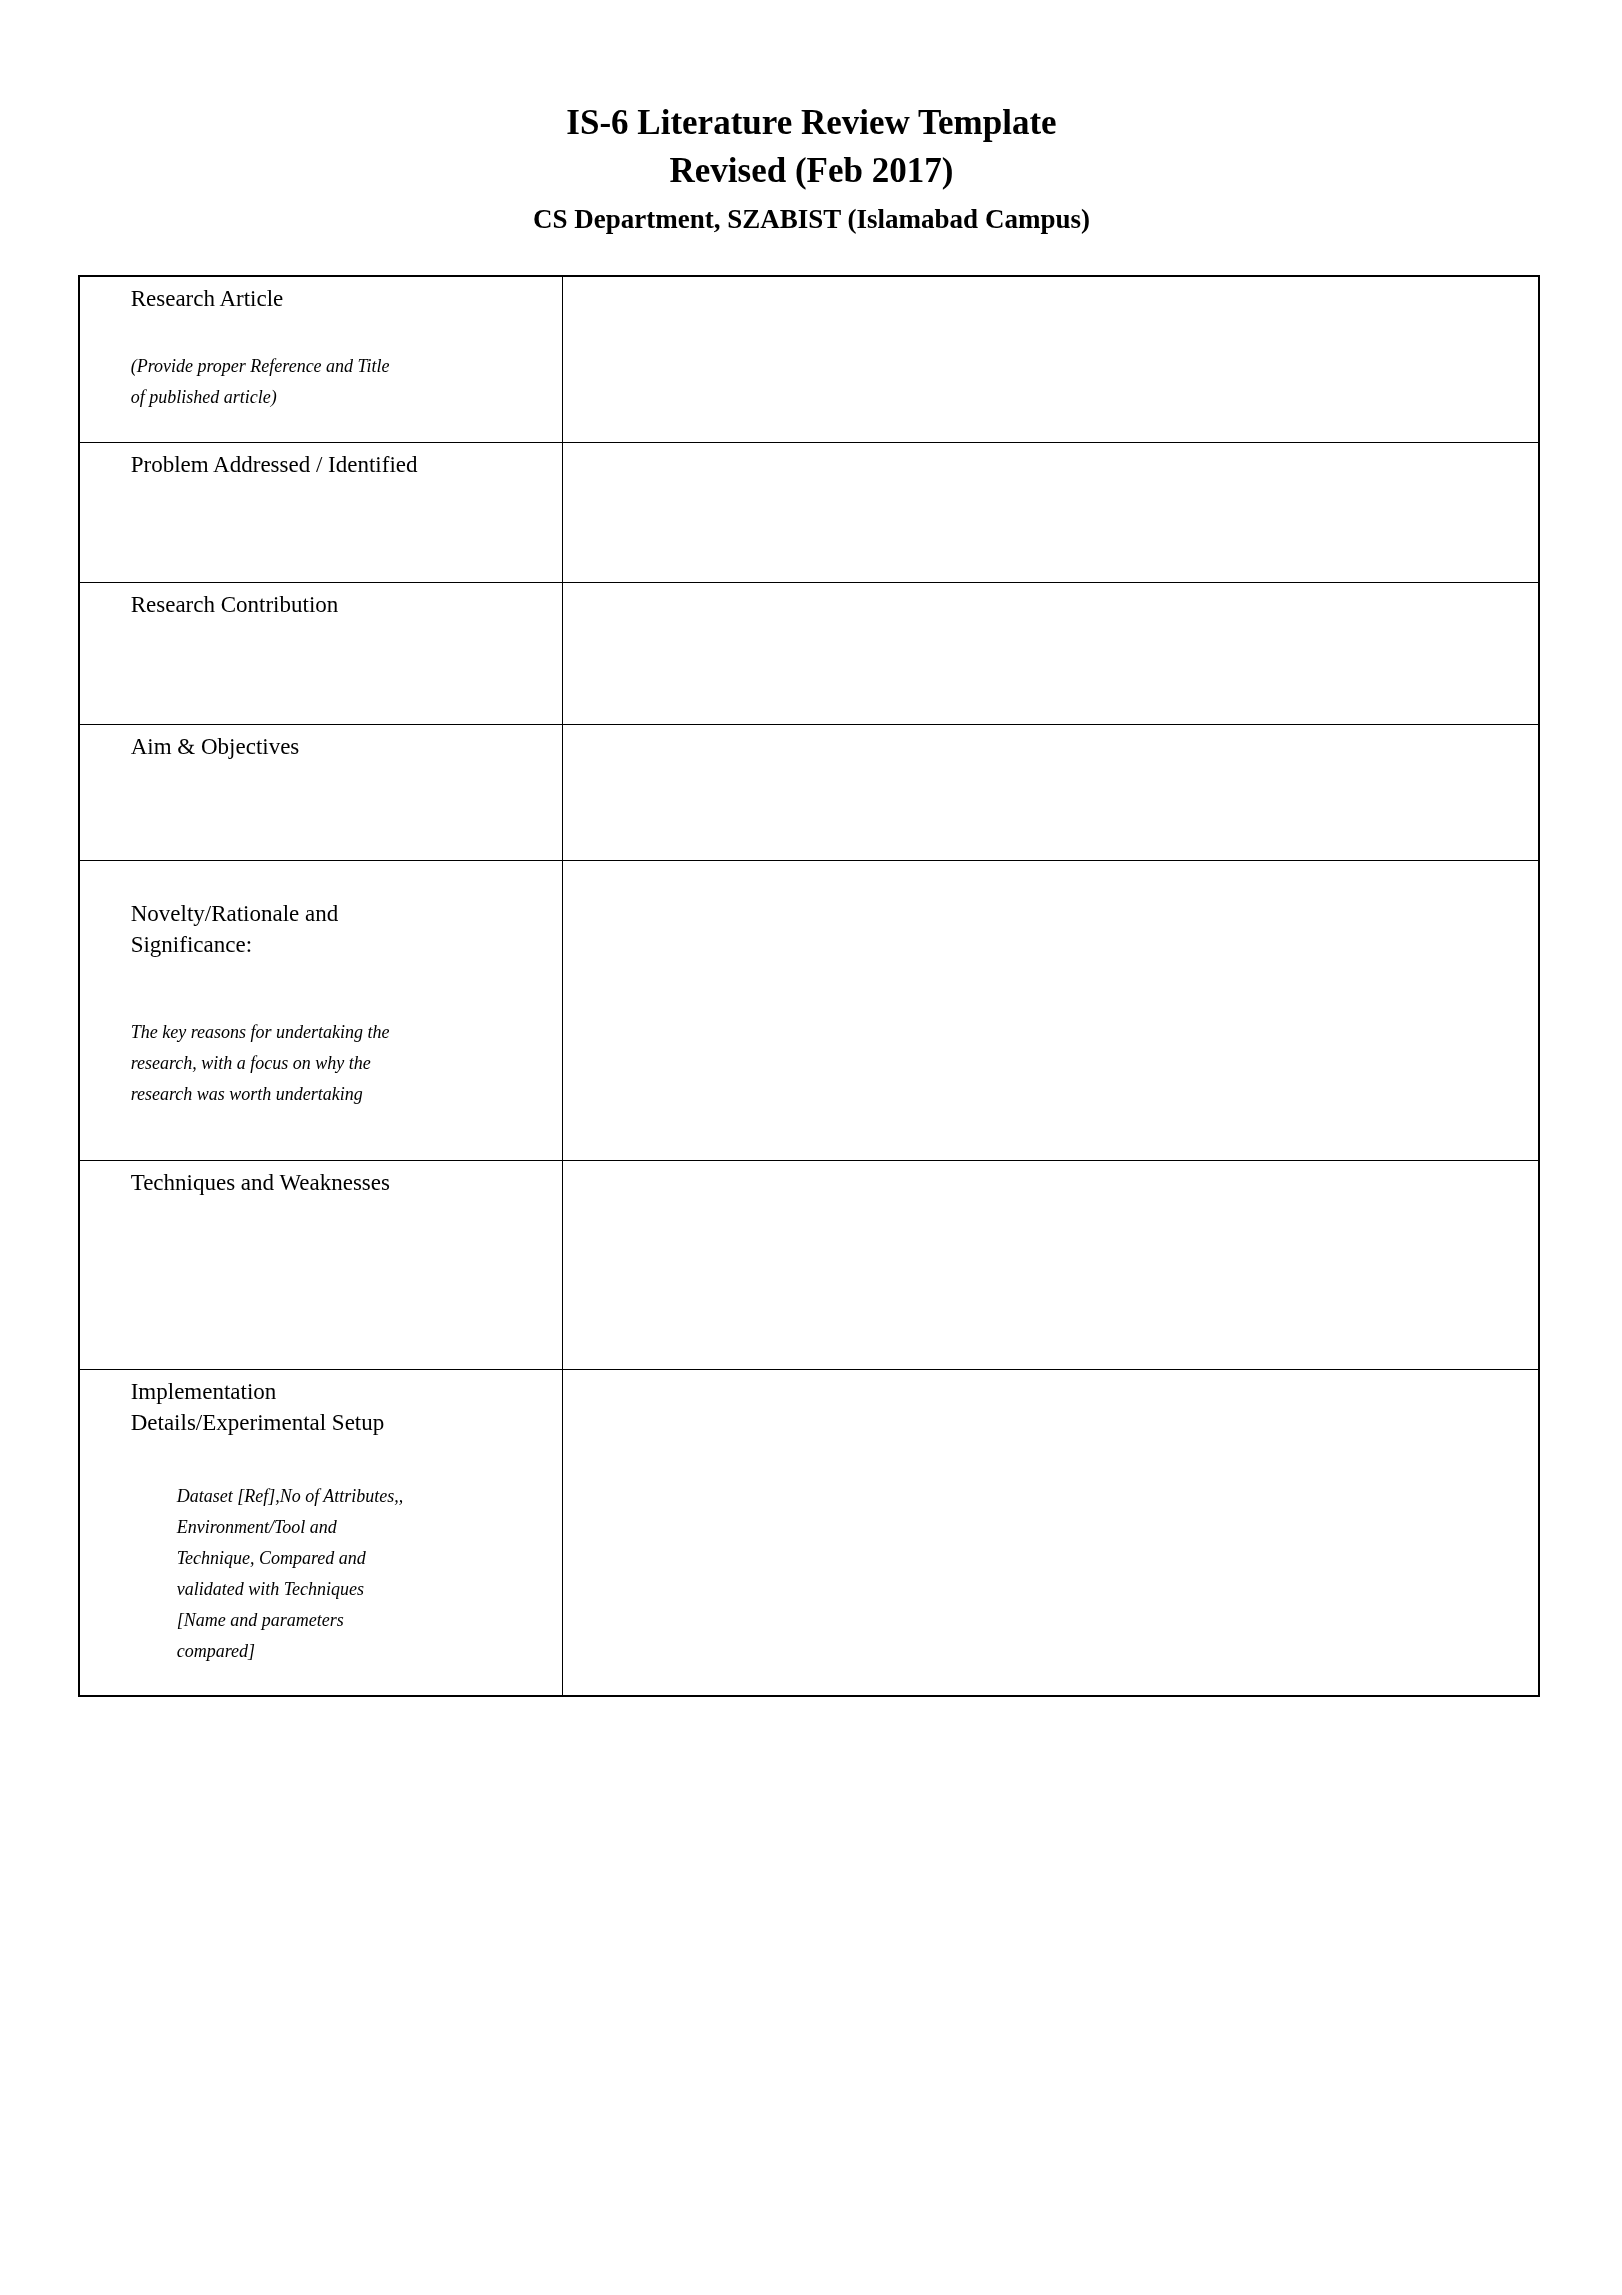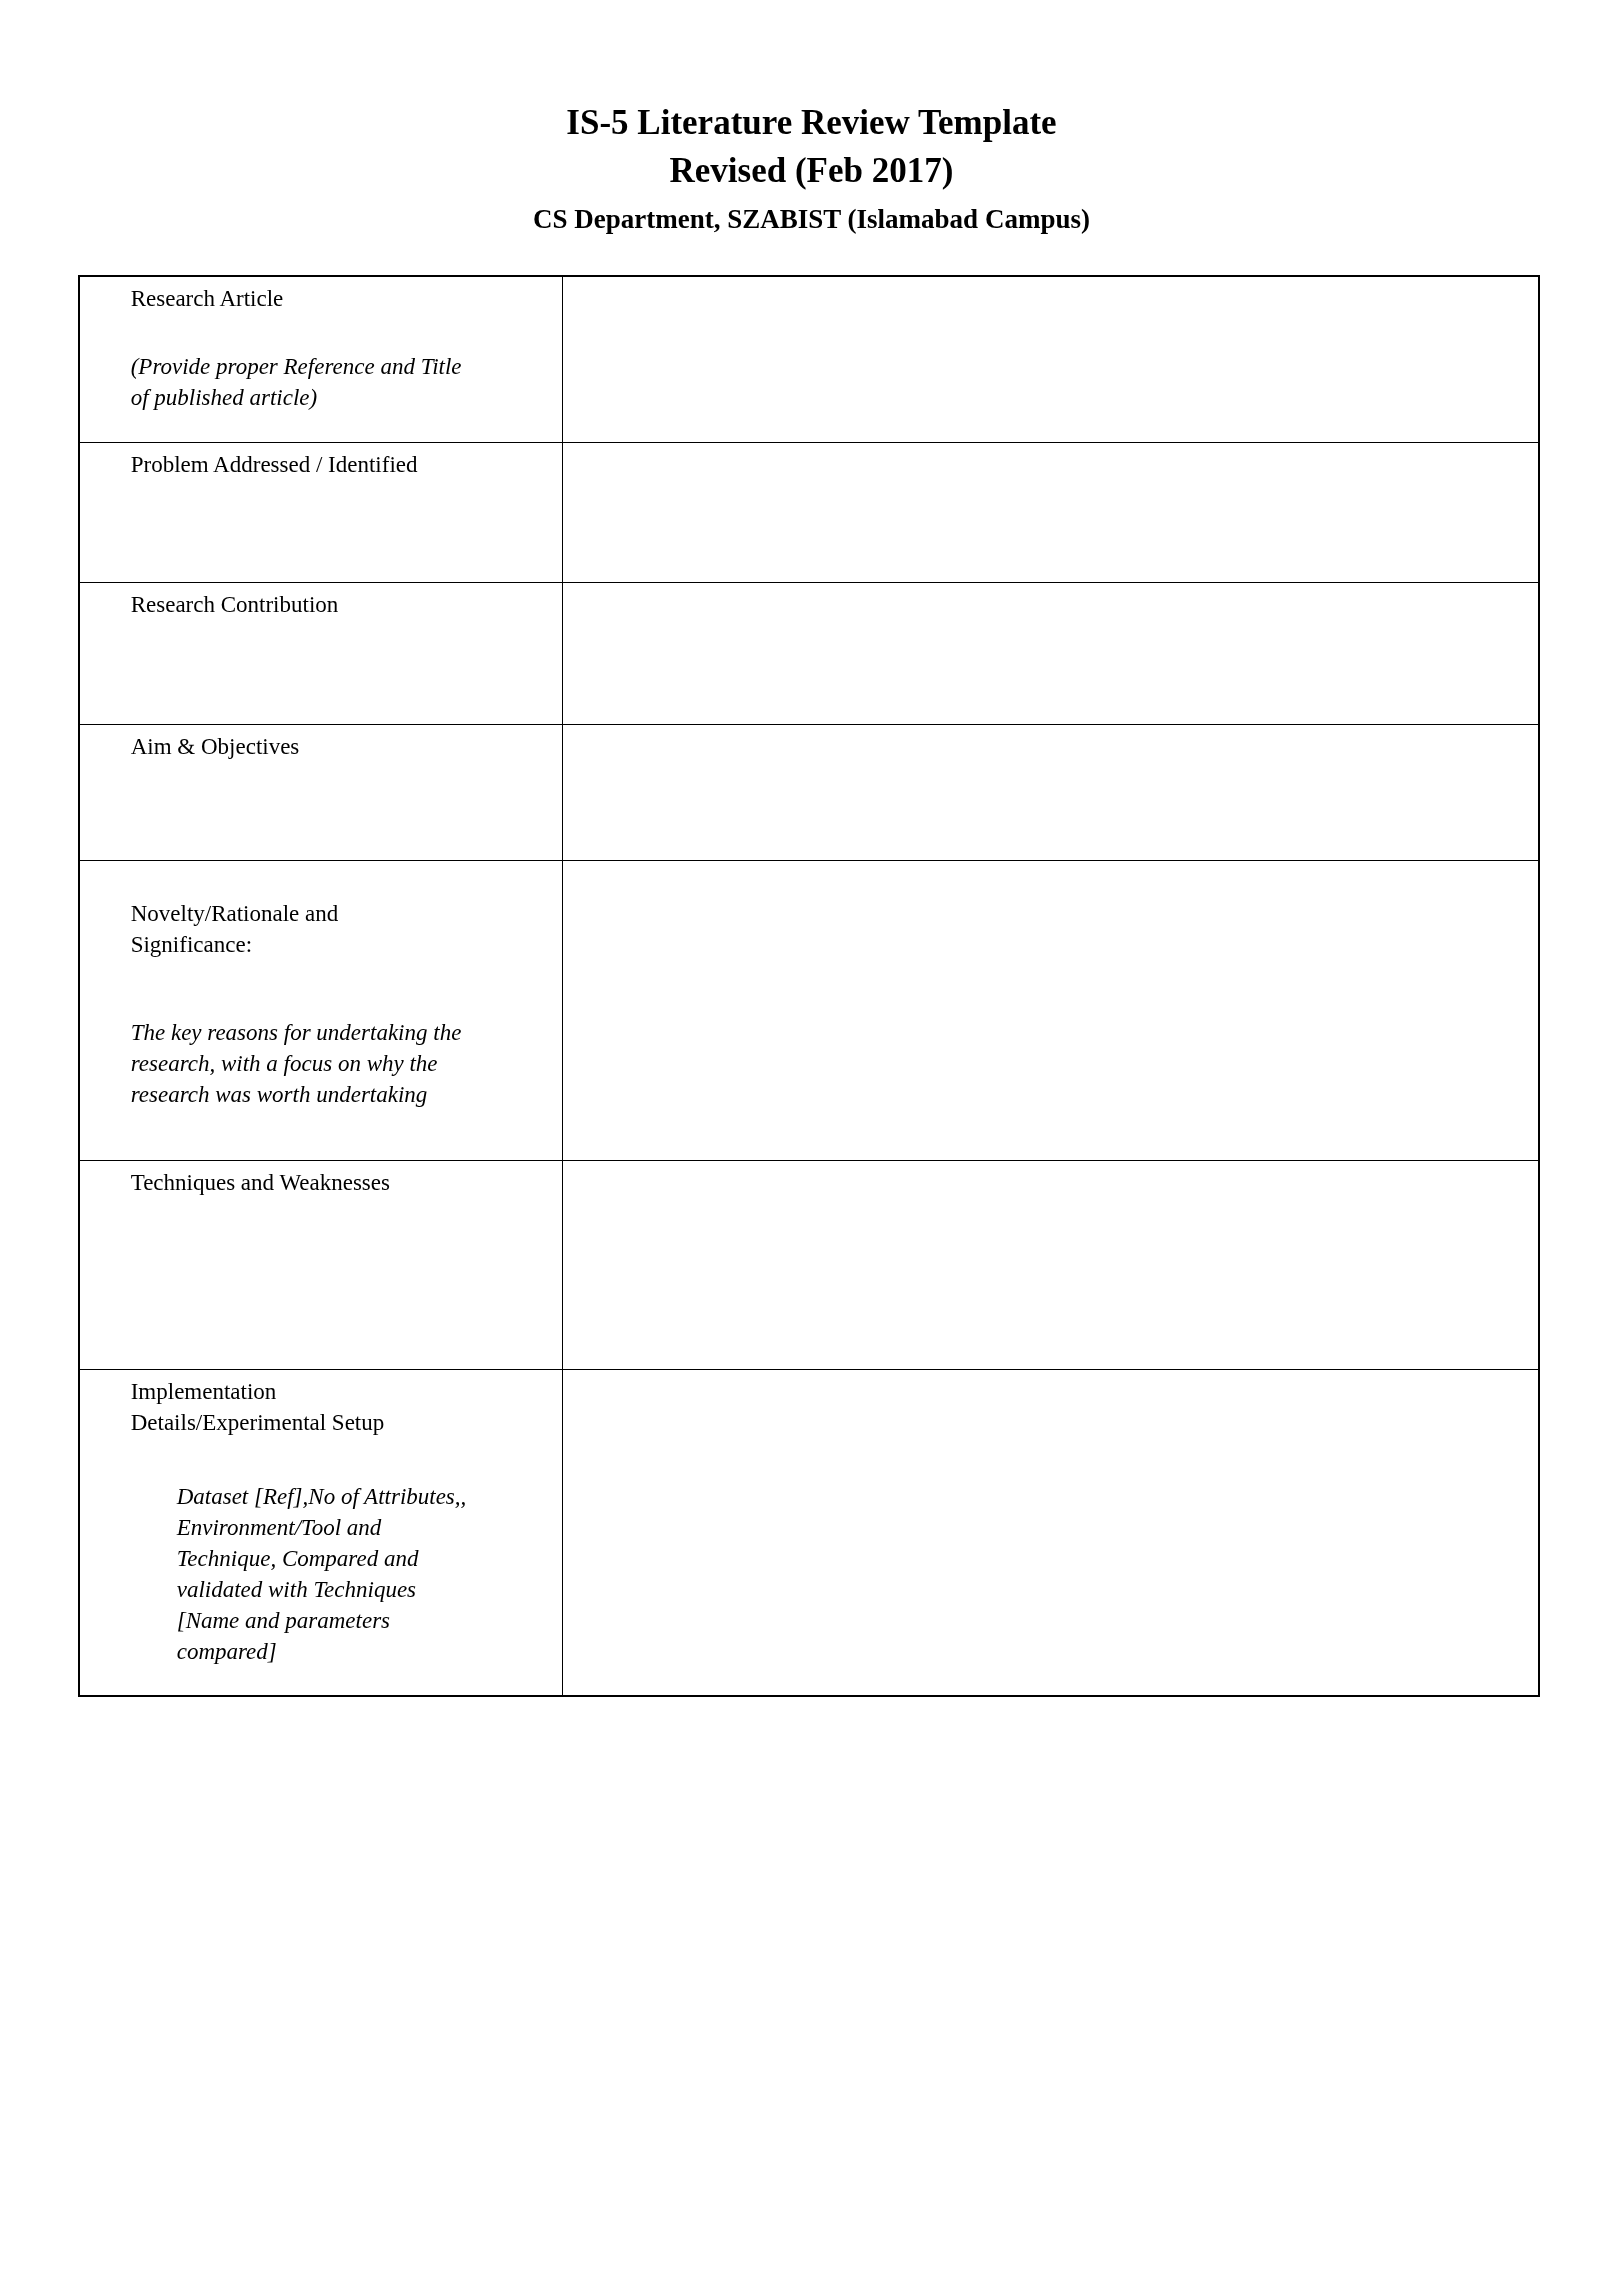--- a/index.html
+++ b/index.html
@@ -71,37 +71,37 @@
   }
   .cell.value {
     flex: 1;
   }
   .label-text {
     font-size: 23px;
     line-height: 31px;
     white-space: pre-line;
   }
   .note {
-    font-size: 23px;
+    font-size: 18px;
     line-height: 31px;
     font-style: italic;
     white-space: pre-line;
     margin-top: 37px;
   }
   .r5 .label-text { margin-top: 31px; }
   .r5 .note { margin-top: 57px; }
   .r7 .note { margin-top: 43px; margin-left: 46px; }
 </style>
 </head>
 <body>
 
 <div class="page">
 
   <header class="doc-header">
-    <div class="title-1">IS-5 Literature Review Template</div>
+    <div class="title-1">IS-6 Literature Review Template</div>
     <div class="title-2">Revised (Feb 2017)</div>
     <div class="title-3">CS Department, SZABIST (Islamabad Campus)</div>
   </header>
 
   <div class="review-table">
 
     <div class="row r1">
       <div class="cell label">
         <div class="label-text">Research Article</div>
         <div class="note">(Provide proper Reference and Title

